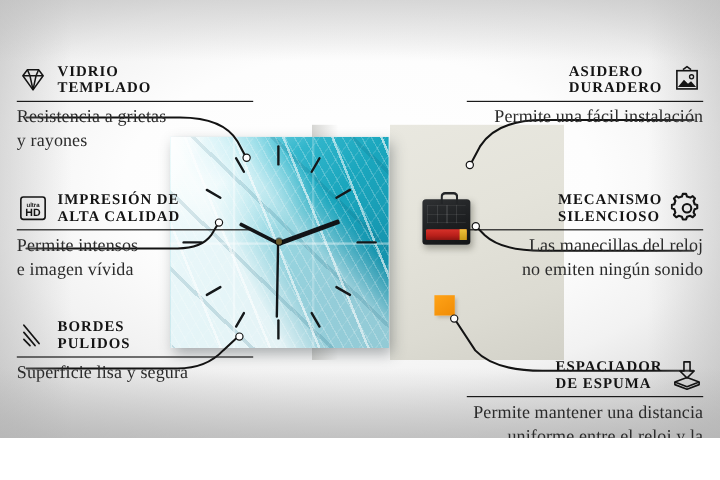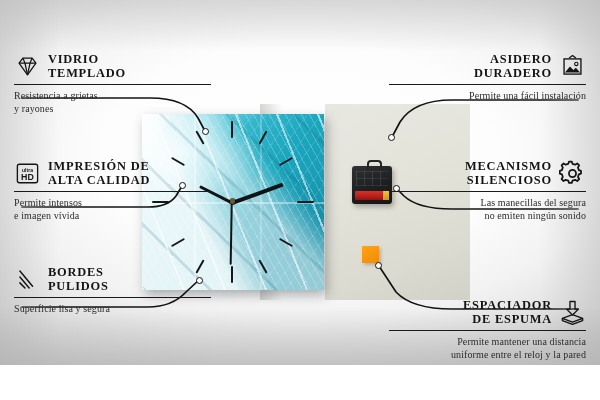--- a/index.html
+++ b/index.html
@@ -82,23 +82,23 @@
   .dot{position:absolute;width:7px;height:7px;border-radius:50%;
        background:#fff;border:1.4px solid #131313;box-sizing:border-box;}
   
   .feat{position:absolute;width:197px;}
   .feat .row{display:flex;align-items:center;gap:7px;}
   .feat.left .row{justify-content:flex-start;}
   .feat.right .row{justify-content:flex-end;}
   .ico{width:27px;height:27px;flex:0 0 27px;display:block;}
   .head{font-size:12.4px;font-weight:700;letter-spacing:.8px;color:#141414;
         line-height:1.16;text-transform:uppercase;}
-  .feat.right .head{text-align:right;}
+  .feat.right .head{text-align:left;}
   .rule{height:1.3px;background:#1a1a1a;margin:3px 0 4px 0;width:100%;}
-  .desc{font-size:10px;color:#2b2b2b;line-height:1.30;letter-spacing:.1px;}
+  .desc{font-size:15px;color:#2b2b2b;line-height:1.30;letter-spacing:.1px;}
   .feat.right .desc{text-align:right;}
 </style>
 </head>
 <body>
 
 <div id="stage">
 
   <div id="photo">
     <div class="wall"></div>
     <div class="wall-shadow"></div>
@@ -247,21 +247,21 @@
       </div>
       <svg class="ico" viewBox="0 0 32 32">
         <g fill="none" stroke="#141414" stroke-width="2.1" stroke-linejoin="round">
           <path d="M16,4.5 l3.2,1.0 2.4,-1.4 2.3,2.3 -1.4,2.4 1.0,3.2 2.6,0.9 0,3.2 -2.6,0.9 -1.0,3.2 1.4,2.4 -2.3,2.3 -2.4,-1.4 -3.2,1.0 -0.9,2.6 -3.2,0 -0.9,-2.6 -3.2,-1.0 -2.4,1.4 -2.3,-2.3 1.4,-2.4 -1.0,-3.2 -2.6,-0.9 0,-3.2 2.6,-0.9 1.0,-3.2 -1.4,-2.4 2.3,-2.3 2.4,1.4 3.2,-1.0 0.9,-2.6 3.2,0 z"></path>
           <circle cx="16" cy="16" r="4.2"></circle>
         </g>
       </svg>
     </div>
     <div class="rule"></div>
     <div class="desc">
-      <div>Las manecillas del segura</div>
+      <div>Las manecillas del reloj</div>
       <div>no emiten ningún sonido</div>
     </div>
   </div>
 
   <div class="feat right" style="left:389px;top:269px;margin-top:29px;">
     <div class="row">
       <div class="head">
         <div>ESPACIADOR</div>
         <div>DE ESPUMA</div>
       </div>

